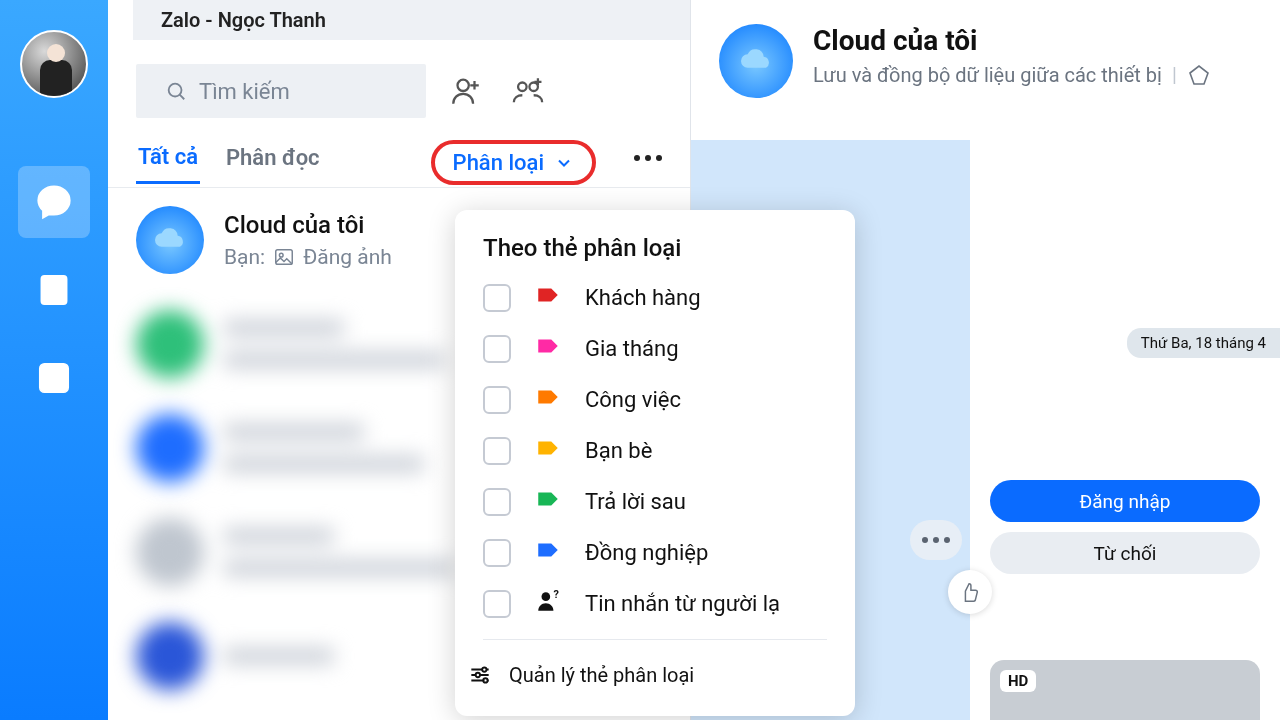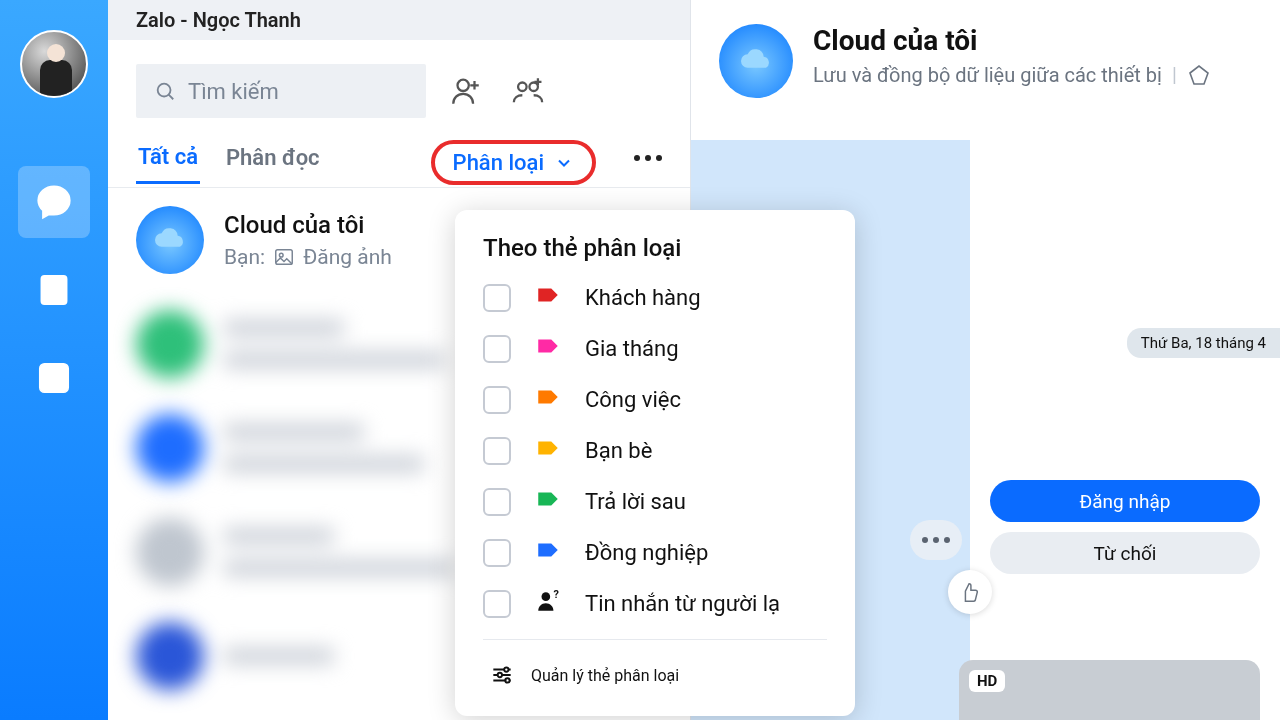--- a/index.html
+++ b/index.html
@@ -10,23 +10,23 @@
   .rail { width: 108px; background: linear-gradient(180deg,#3aa8ff 0%, #0a7cff 100%); display:flex; flex-direction:column; align-items:center; padding-top:30px; }
   .avatar { width:68px; height:68px; border-radius:50%; background: radial-gradient(circle at 35% 30%, #d9d9d9 0%, #777 60%, #333 100%); border:2px solid #fff; margin-bottom:60px; overflow:hidden; position:relative; }
   .avatar::after { content:""; position:absolute; left:25px; top:12px; width:18px; height:18px; border-radius:50%; background:#f4e3d6; }
   .avatar::before { content:""; position:absolute; left:18px; top:28px; width:32px; height:44px; background:#222; border-radius:10px 10px 0 0; }
   .rail-item { width:72px; height:72px; display:flex; align-items:center; justify-content:center; margin:8px 0; border-radius:8px; cursor:pointer; }
   .rail-item.active { background: rgba(255,255,255,0.25); }
   .rail-item svg { width:38px; height:38px; fill:#fff; stroke:#fff; }
 
   
   .col-list { width:583px; display:flex; flex-direction:column; border-right:1px solid #e0e4ea; }
-  .titlebar { height:40px; background:#eef1f5; display:flex; align-items:center; padding:0 28px; font-weight:600; font-size:20px; color:#222; }
+  .titlebar { height:40px; background:#eef1f5; display:flex; align-items:center; padding:0 28px; font-weight:600; font-size:20px; color:#222;margin-left:25px; }
   .search-row { display:flex; align-items:center; padding:24px 20px 10px 28px; gap:18px; }
-  .search-box { flex:0 0 290px; height:54px; background:#edf0f4; border-radius:2px; display:flex; align-items:center; padding:0 18px; color:#7a8594; font-size:22px; gap:12px; }
+  .search-box { flex:0 0 290px; height:54px; background:#edf0f4; border-radius:2px; display:flex; align-items:center; padding:0 29px; color:#7a8594; font-size:22px; gap:12px; }
   .search-box svg { width:22px; height:22px; stroke:#7a8594; fill:none; stroke-width:2; }
   .icon-btn { width:44px; height:44px; display:flex; align-items:center; justify-content:center; cursor:pointer; }
   .icon-btn svg { width:34px; height:34px; stroke:#555; fill:none; stroke-width:1.6; }
 
   .tabs-row { display:flex; align-items:center; padding:0 28px; height:60px; border-bottom:1px solid #e8ebef; gap:24px; position:relative; }
   .tab { font-size:22px; font-weight:600; color:#6b7480; padding:12px 2px; cursor:pointer; }
   .tab.active { color:#0a6bff; border-bottom:3px solid #0a6bff;text-align:right; }
   .classify-btn { margin-left:auto; border:4px solid #e92c2c; border-radius:24px; padding:6px 18px; display:flex; align-items:center; gap:10px; color:#0a6bff; font-size:22px; font-weight:500; cursor:pointer;margin-top:10px; }
   .classify-btn svg { width:20px; height:20px; stroke:#0a6bff; fill:none; stroke-width:2.4; }
   .more-dots { display:flex; gap:5px; margin-left:14px; cursor:pointer; }
@@ -47,42 +47,42 @@
   .blur-item .av.blue { background:#1e6dff; }
   .blur-item .bar { height:16px; background:#c9ced6; border-radius:4px; margin:5px 0; }
 
   
   .popup { position:absolute; left:455px; top:210px; width:400px; background:#fff; border-radius:12px; box-shadow:0 4px 28px rgba(0,0,0,0.18); padding:20px 0 16px 0; z-index:50; }
   .popup-title { font-size:24px; font-weight:500; color:#111; padding:4px 28px 10px 28px; }
   .popup-item { display:flex; align-items:center; padding:10px 28px; gap:24px; cursor:pointer; font-size:22px; color:#111; }
   .chk { width:28px; height:28px; border:2px solid #c5cad3; border-radius:6px; }
   .tag-ic svg, .person-ic svg { width:26px; height:26px; }
   .popup-sep { border:none; border-top:1px solid #e6e9ee; margin:10px 28px; }
-  .popup-manage { display:flex; align-items:center; padding:12px 34px; gap:16px; font-size:16px; color:#111; cursor:pointer; }
+  .popup-manage { display:flex; align-items:center; padding:12px 12px; gap:16px; font-size:20px; color:#111; cursor:pointer; }
   .popup-manage svg { width:26px; height:26px; stroke:#111; fill:none; stroke-width:1.8; }
 
   
   .col-chat { flex:1; display:flex; flex-direction:column; }
   .chat-header { height:140px; padding:24px 28px 10px 28px; display:flex; align-items:flex-start; gap:20px; background:#fff; }
   .chat-header .av { width:74px; height:74px; border-radius:50%; }
   .chat-header .texts { flex:1; display:flex; flex-direction:column; gap:6px; overflow:hidden; }
   .chat-header .title { font-size:28px; font-weight:700; color:#111; }
   .chat-header .subtitle { font-size:20px; color:#6b7480; display:flex; align-items:center; gap:10px; white-space:nowrap; }
   .chat-header .subtitle svg { width:24px; height:24px; stroke:#6b7480; fill:none; stroke-width:1.6; flex-shrink:0; }
 
   .chat-body { flex:1; background:#d1e6fb; position:relative; overflow:hidden; }
   .chat-content-right { position:absolute; right:0; top:0; width:310px; height:100%; background:#fff; padding-top:340px; }
   .btn-primary { width:270px; margin:0 auto 10px auto; height:42px; border-radius:21px; background:#0a6bff; color:#fff; font-size:19px; display:flex; align-items:center; justify-content:center; }
   .btn-secondary { width:270px; margin:0 auto; height:42px; border-radius:21px; background:#e9edf2; color:#111; font-size:19px; display:flex; align-items:center; justify-content:center; }
   .meta-row { position:absolute; left:-60px; width:60px; top:380px; display:flex; align-items:center; }
   .meta-dots { width:52px; height:40px; background:#e7eef6; border-radius:20px; display:flex; align-items:center; justify-content:center; gap:5px; }
   .meta-dots span { width:6px; height:6px; border-radius:50%; background:#5a6370; }
   .thumbs { position:absolute; right:0; top:430px; width:44px; height:44px; border-radius:50%; background:#fff; box-shadow:0 1px 6px rgba(0,0,0,0.15); display:flex; align-items:center; justify-content:center; }
   .thumbs svg { width:22px; height:22px; stroke:#6b7480; fill:none; stroke-width:1.6; }
-  .media-card { position:absolute; right:20px; bottom:0; width:301px; height:60px; background:#c8cdd3; border-radius:14px 14px 0 0; overflow:hidden; }
+  .media-card { position:absolute; right:20px; bottom:0; width:270px; height:60px; background:#c8cdd3; border-radius:14px 14px 0 0; overflow:hidden; }
   .hd-badge { position:absolute; left:10px; top:10px; background:#fff; border-radius:6px; padding:2px 8px; font-size:15px; font-weight:700; color:#111; }
   .date-badge { position:absolute; right:0; bottom:362px; background:#dfe6ec; color:#111; font-size:15px; padding:6px 14px; border-radius:14px 0 0 14px; }
 </style>
 </head>
 <body>
 
 <div class="app">
 
   <div class="rail">
     <div class="avatar"></div>

